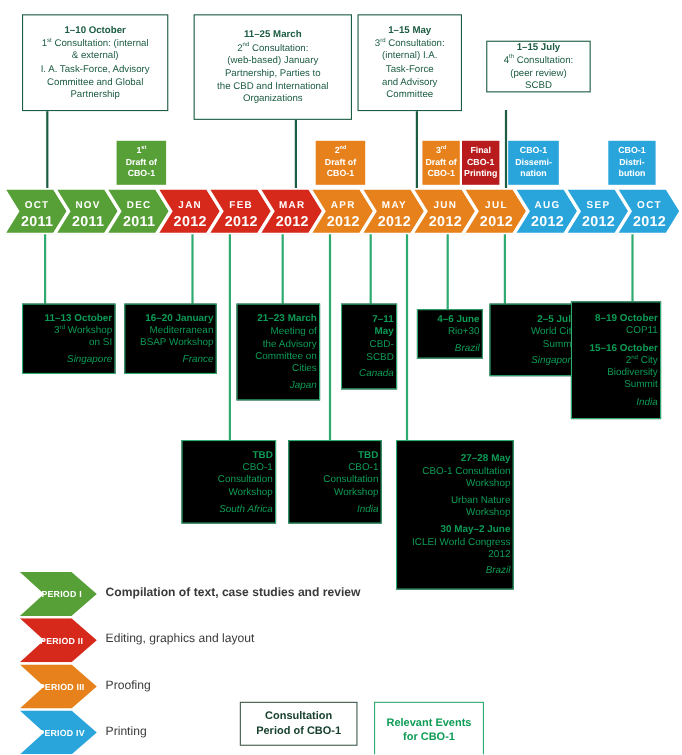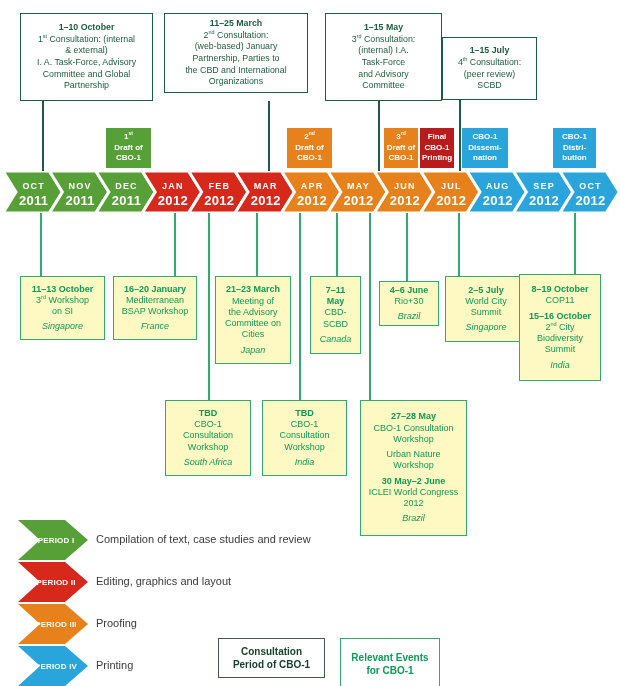--- a/index.html
+++ b/index.html
@@ -19,23 +19,23 @@
   
   .vline{position:absolute;width:1.5px;}
   
   .draft{
     position:absolute;top:128px;height:40px;color:#fff;
     font-weight:bold;font-size:8px;line-height:1.3;text-align:center;
     display:flex;flex-direction:column;justify-content:center;align-items:center;
   }
   
   .ebox{
-    position:absolute;box-sizing:border-box;background:#fef9c3;
+    position:absolute;box-sizing:border-box;background:#000000;
     border:1.3px solid var(--egb);color:var(--egt);
-    font-size:9px;line-height:1.25;text-align:center;
+    font-size:9px;line-height:1.25;text-align:right;
     display:flex;flex-direction:column;justify-content:center;
     padding:3px 2px;
   }
   .ebox .line b{font-weight:bold;}
   .ebox .line i{font-style:italic;}
   .spacer{height:4px;flex:0 0 auto;}
   sup{font-size:0.62em;line-height:0;vertical-align:super;}
   
   .legend-desc{
     position:absolute;font-size:11px;color:var(--lt);white-space:nowrap;
@@ -60,37 +60,37 @@
     </div>
   <div id="top-boxes">
       <div class="tbox" style="left: 20px; top: 13px; width: 133px; height: 88px;">
         <div class="line"><b>1–10 October</b></div>
         <div class="line">1<sup>st</sup> Consultation: (internal</div>
         <div class="line">&amp; external)</div>
         <div class="line">I. A. Task-Force, Advisory</div>
         <div class="line">Committee and Global</div>
         <div class="line">Partnership</div>
       </div>
-      <div class="tbox" style="left: 164px; top: 13px; width: 144px; height: 80px;">
+      <div class="tbox" style="left: 176px; top: 13px; width: 144px; height: 96px;">
         <div class="line"><b>11–25 March</b></div>
         <div class="line">2<sup>nd</sup> Consultation:</div>
         <div class="line">(web-based) January</div>
         <div class="line">Partnership, Parties to</div>
         <div class="line">the CBD and International</div>
         <div class="line">Organizations</div>
       </div>
-      <div class="tbox" style="left: 325px; top: 13px; width: 117px; height: 88px;">
+      <div class="tbox" style="left: 325px; top: 13px; width: 95px; height: 88px;">
         <div class="line"><b>1–15 May</b></div>
         <div class="line">3<sup>rd</sup> Consultation:</div>
         <div class="line">(internal) I.A.</div>
         <div class="line">Task-Force</div>
         <div class="line">and Advisory</div>
         <div class="line">Committee</div>
       </div>
-      <div class="tbox" style="left: 442px; top: 37px; width: 95px; height: 63px;">
+      <div class="tbox" style="left: 442px; top: 37px; width: 95px; height: 47px;">
         <div class="line"><b>1–15 July</b></div>
         <div class="line">4<sup>th</sup> Consultation:</div>
         <div class="line">(peer review)</div>
         <div class="line">SCBD</div>
       </div>
     </div>
   <div id="draft-boxes">
       <div class="draft" style="left: 106px; width: 45px; background: rgb(87, 159, 55);">
         <div class="line">1<sup>st</sup></div>
         <div class="line">Draft of</div>
@@ -262,21 +262,21 @@
         <div class="line">2012</div>
         <div class="spacer"></div>
         <div class="line"><i>Brazil</i></div>
       </div>
     </div>
   <div id="legend-mount">
       <svg width="72" height="40" style="left: 18px; top: 520px;">
         <polygon points="0,0 47,0 70,20 47,40 0,40 22,20" fill="#579f37"></polygon>
         <text x="38" y="23" text-anchor="middle" font-size="8" letter-spacing="0.2">PERIOD I</text>
       </svg>
-      <div class="legend-desc" style="left: 96px; top: 533px;">Compilation of text, case studies and review</div>
+      <div class="legend-desc" style="left: 96px; top: 533px; font-weight: bold;">Compilation of text, case studies and review</div>
       <svg width="72" height="40" style="left: 18px; top: 562px;">
         <polygon points="0,0 47,0 70,20 47,40 0,40 22,20" fill="#d6291c"></polygon>
         <text x="38" y="23" text-anchor="middle" font-size="8" letter-spacing="0.2">PERIOD II</text>
       </svg>
       <div class="legend-desc" style="left: 96px; top: 575px;">Editing, graphics and layout</div>
       <svg width="72" height="40" style="left: 18px; top: 604px;">
         <polygon points="0,0 47,0 70,20 47,40 0,40 22,20" fill="#e6811b"></polygon>
         <text x="38" y="23" text-anchor="middle" font-size="8" letter-spacing="0.2">PERIOD III</text>
       </svg>
       <div class="legend-desc" style="left: 96px; top: 617px;">Proofing</div>

